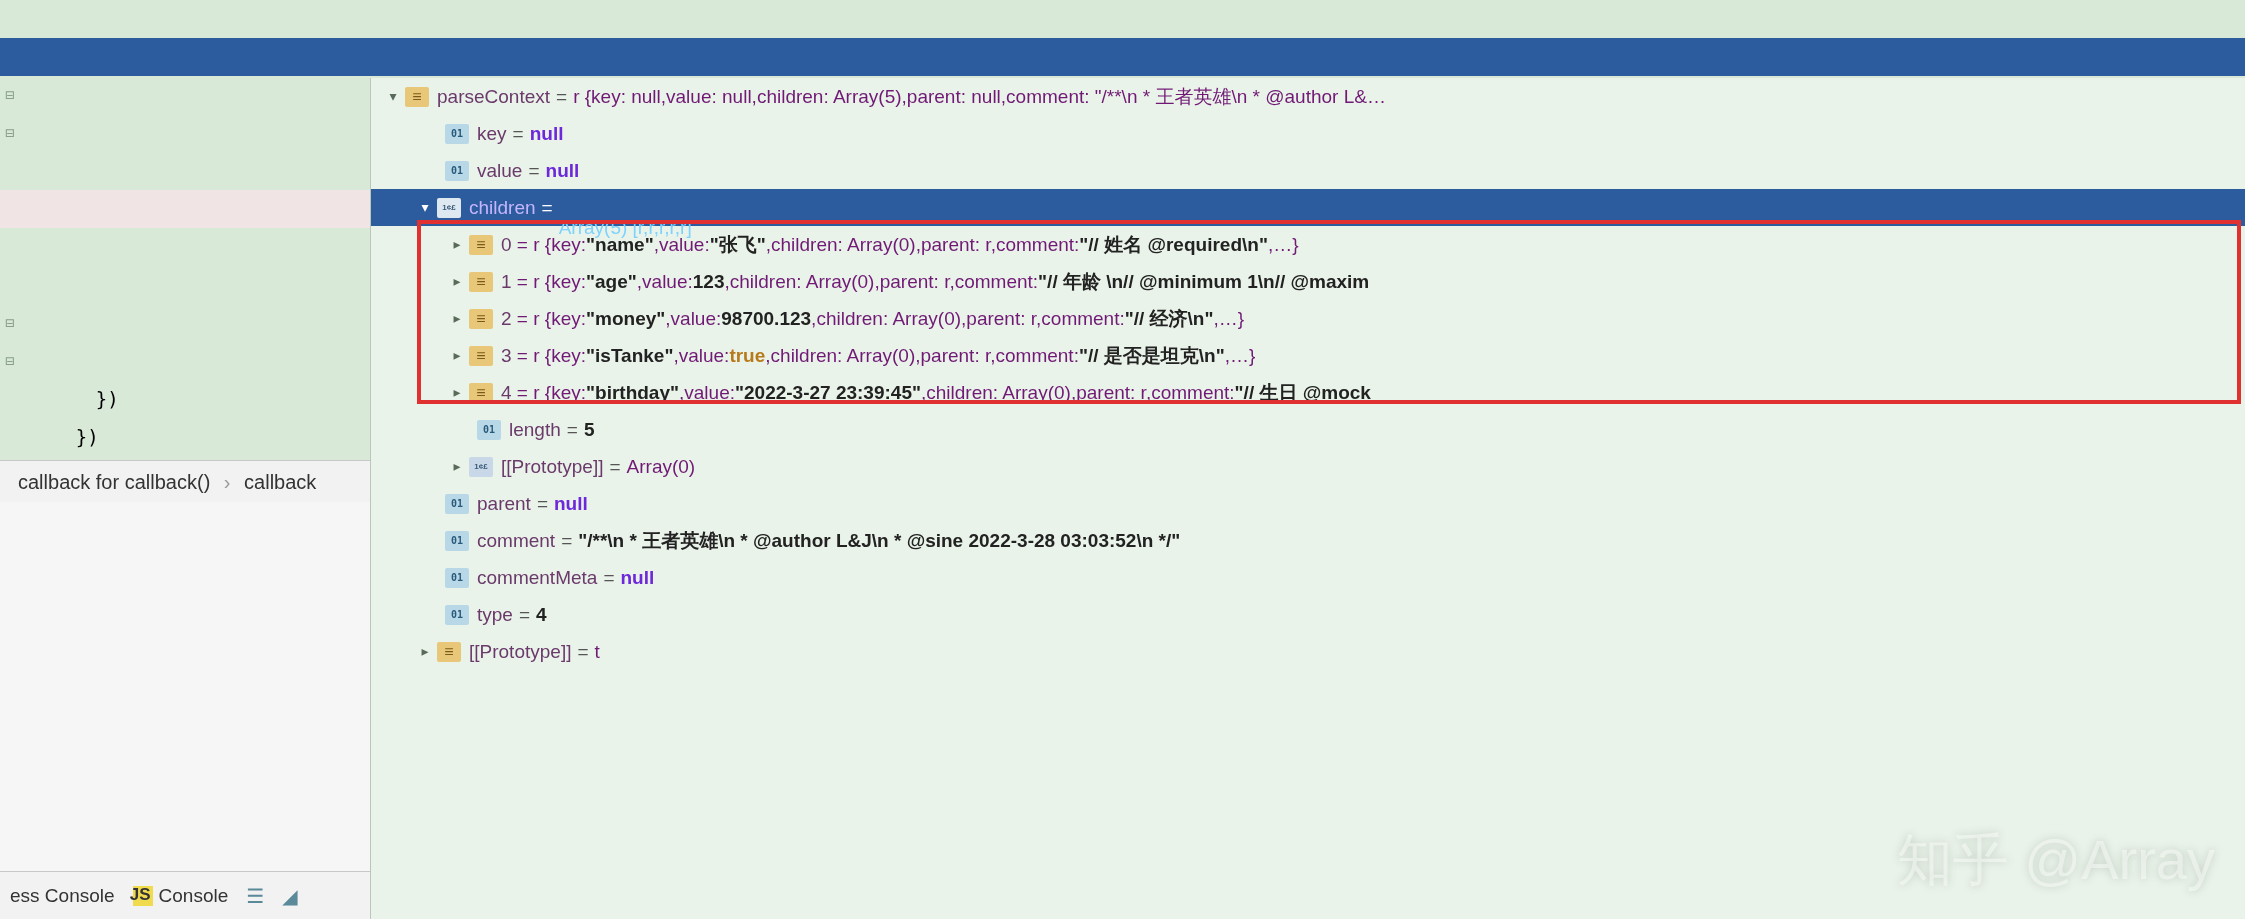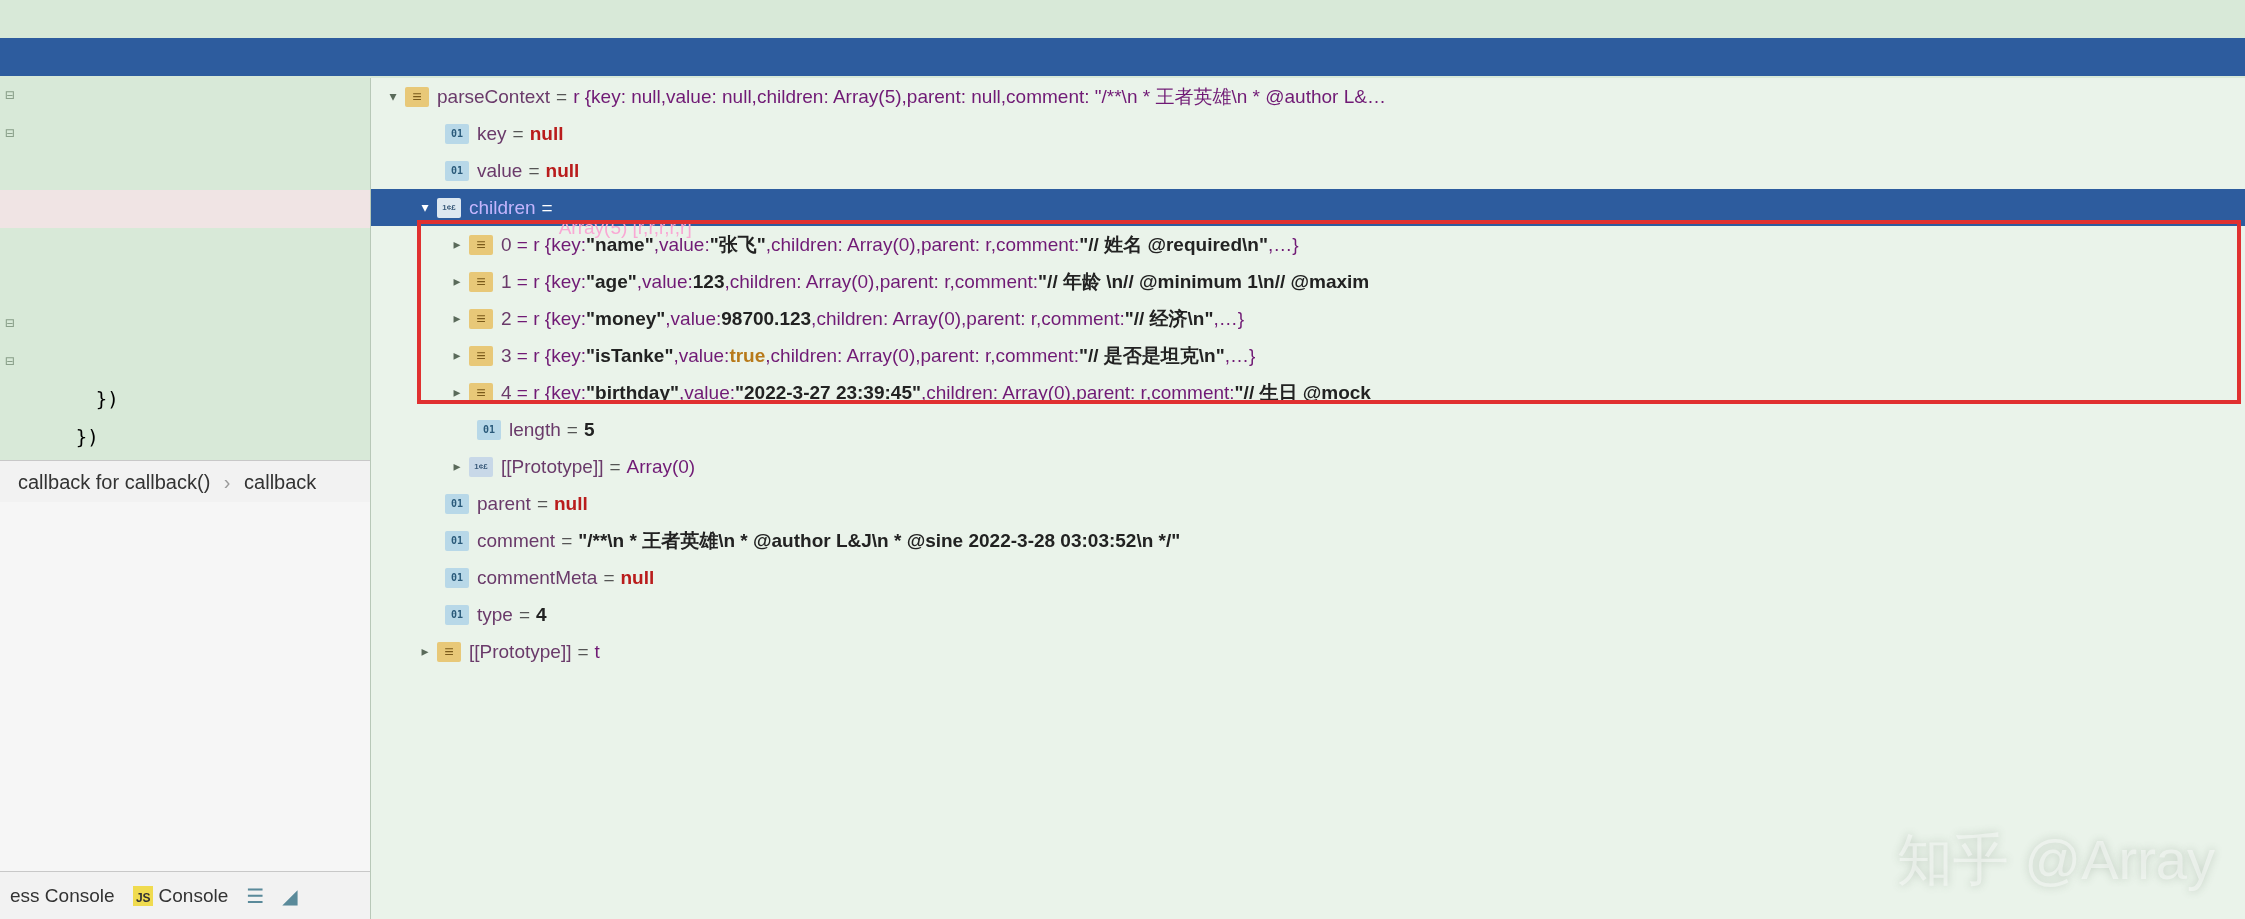--- a/index.html
+++ b/index.html
@@ -73,21 +73,21 @@
   align-items: center;
   white-space: nowrap;
   padding-left: 10px;
 }
 .tree-row.selected {
   background: #2d5c9e;
   color: #fff;
 }
 .tree-row.selected .prop-name { color: #c4b5fd; }
 .tree-row.selected .eq { color: #fff; }
-.tree-row.selected .val { color: #f9a8d4; margin-top: 40px; }
+.tree-row.selected .val { color: #7dd3fc; margin-top: 40px; }
 .arrow {
   width: 24px;
   display: inline-flex;
   justify-content: center;
   color: #5a6a5a;
   font-size: 14px;
 }
 .tree-row.selected .arrow { color: #fff; }
 .type-icon {
   width: 24px;
@@ -100,21 +100,21 @@
   font-weight: bold;
   border-radius: 2px;
 }
 .icon-obj { background: #e8c878; color: #7a5a1a; }
 .icon-obj::before { content: "≡"; font-size: 16px; }
 .icon-01 { background: #b8d8e8; color: #2a5a7a; font-family: monospace; }
 .icon-arr { background: #c8d8e8; color: #3a5a7a; }
 .icon-arr::before { content: "1\A2\A3"; font-size: 8px; line-height: 6px; white-space: pre; }
 .prop-name { color: #6a3a6a; }
 .eq { color: #555; margin: 0 6px; }
-.val-null { color: #b91c1c; font-weight: bold; }
+.val-null { color: #6d28d9; font-weight: bold; }
 .val-bold { color: #222; font-weight: bold; }
 .val-orange { color: #b87a1a; font-weight: bold; }
 .text-gray { color: #701a75; }
 .indent1 { padding-left: 42px; }
 .indent2 { padding-left: 74px; }
 .highlight-box {
   position: absolute;
   border: 4px solid #e03030;
   pointer-events: none;
 }
@@ -146,21 +146,21 @@
   padding-left: 10px;
   font-family: -apple-system, Arial, sans-serif;
   font-size: 19px;
   color: #333;
 }
 .bottom-bar .item { margin-right: 18px; display: flex; align-items: center; text-align: center; }
 .bottom-bar .ico { margin-right: 6px; }
 .js-icon {
   width: 20px; height: 20px; background: #f0db4f;
   display: inline-flex; align-items: flex-end; justify-content: flex-end;
-  font-size: 12px; font-weight: bold; color: #333; padding: 1px 2px;
+  font-size: 17px; font-weight: bold; color: #333; padding: 1px 2px;
 }
 .mini-icon { color: #5a8a9a; font-size: 20px; }
 .watermark {
   position: absolute;
   right: 30px;
   bottom: 20px;
   font-size: 56px;
   color: rgba(255,255,255,0.45);
   font-family: -apple-system, 'PingFang SC', Arial, sans-serif;
   font-weight: 500;

